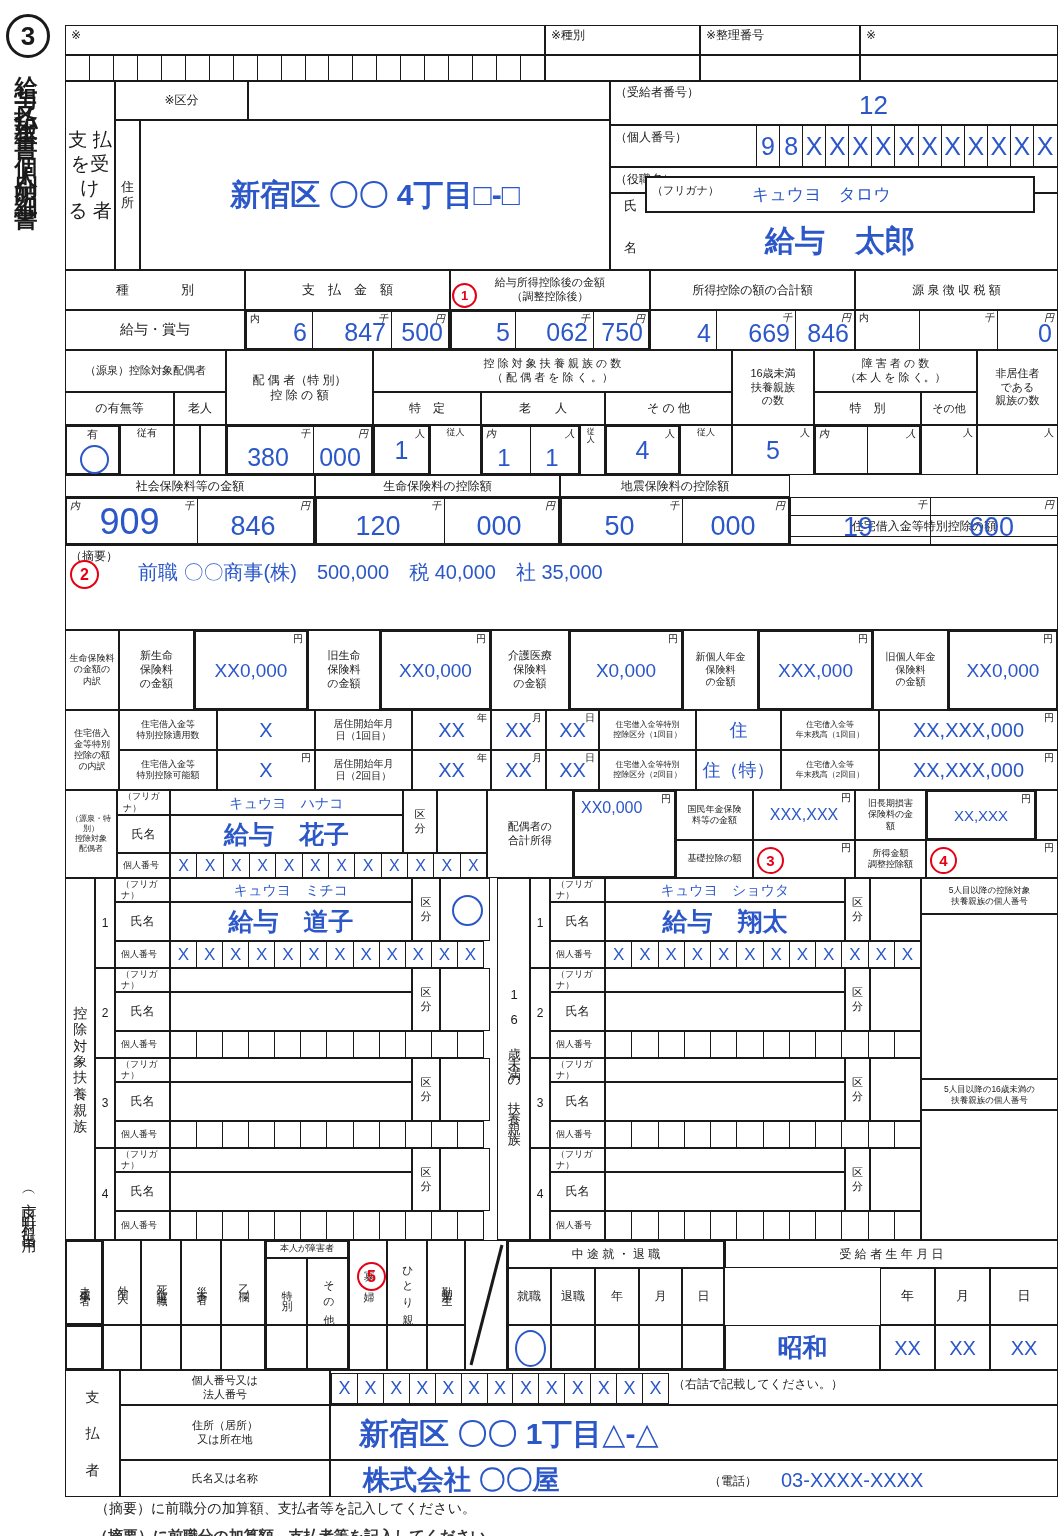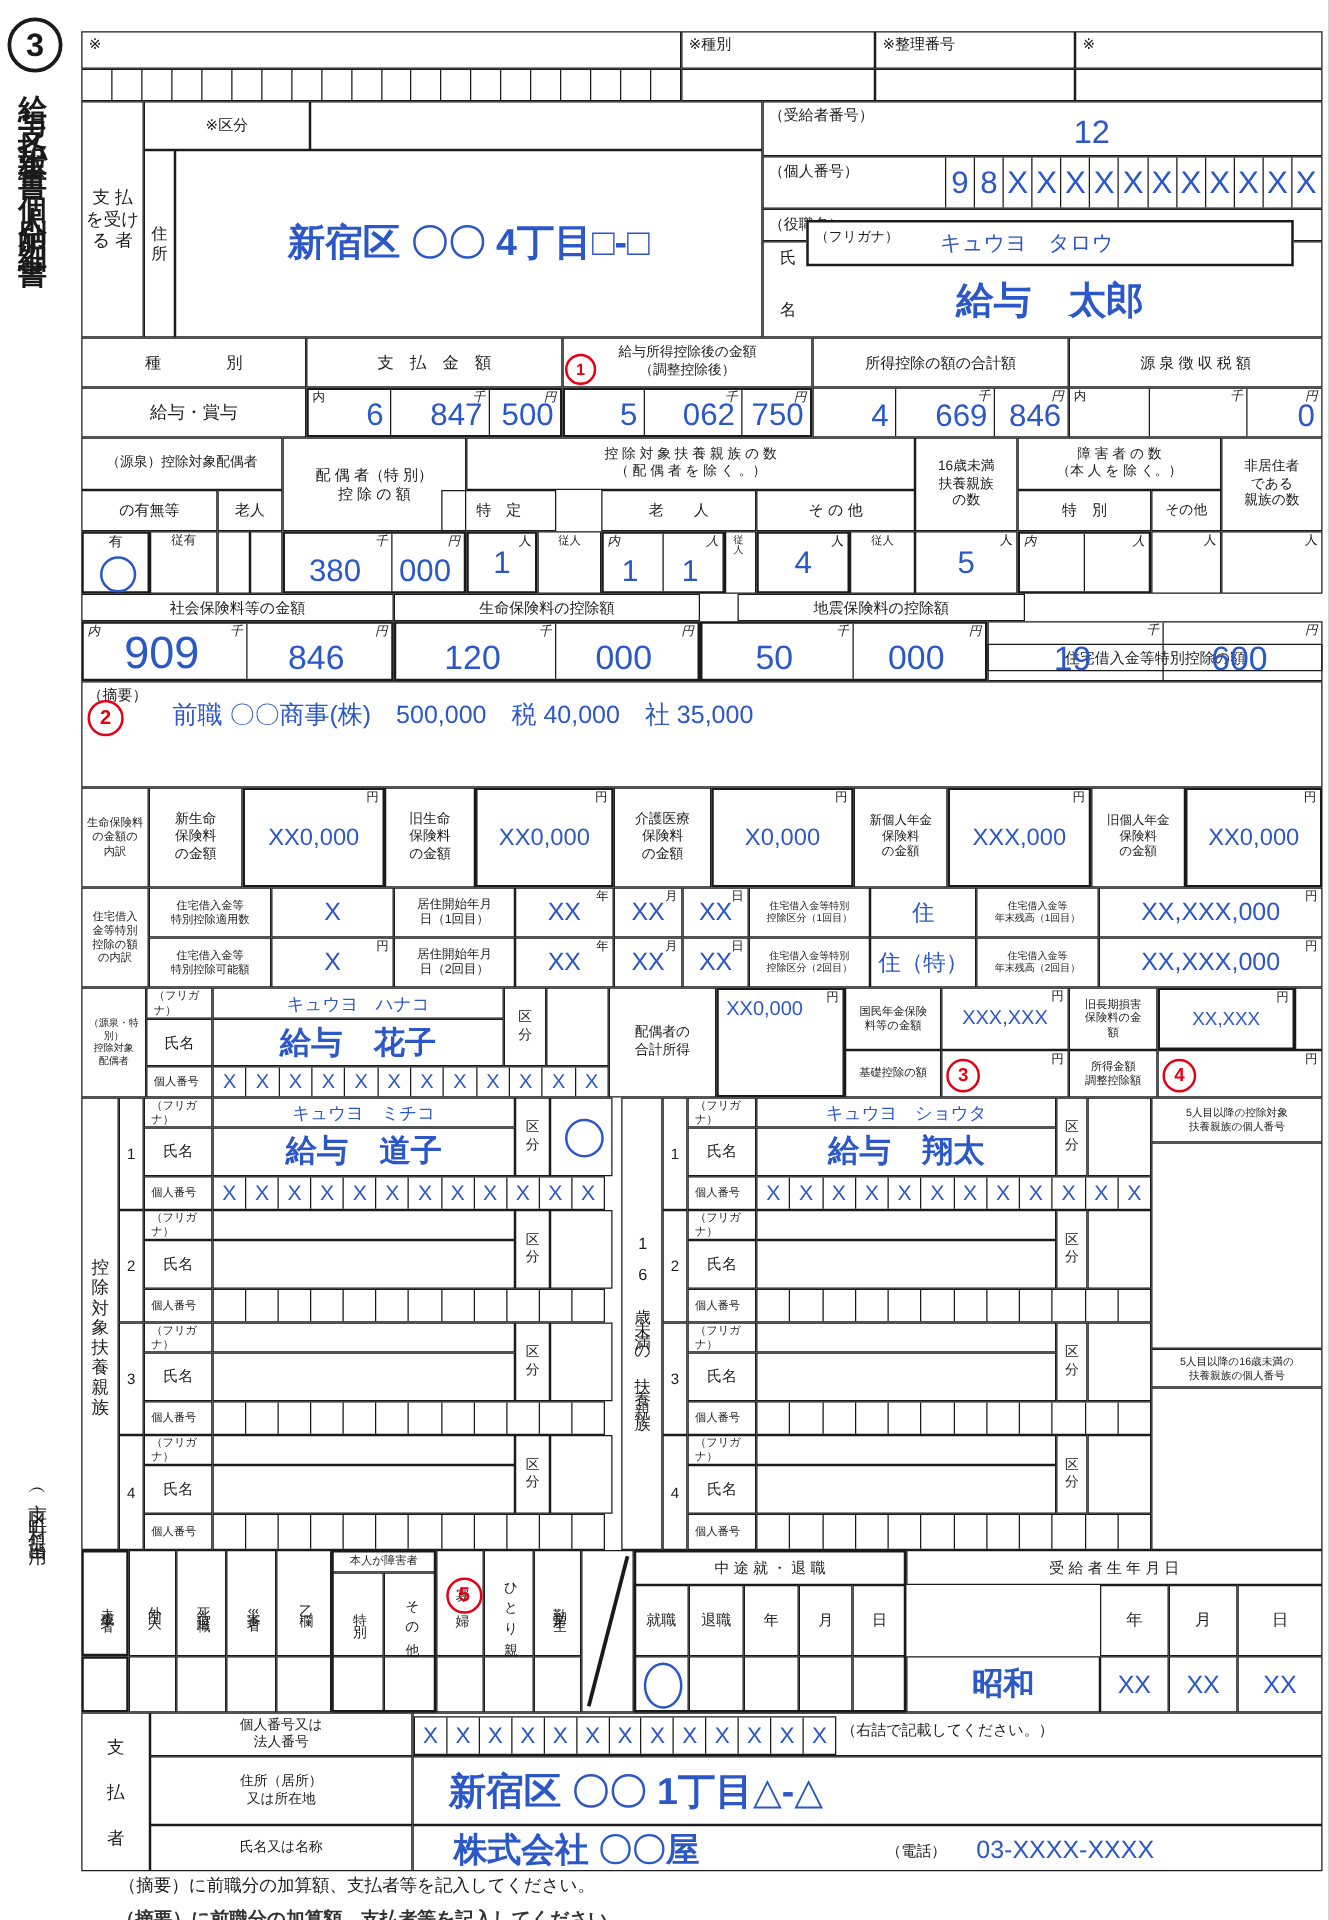--- a/index.html
+++ b/index.html
@@ -68,21 +68,21 @@
       <span></span>
       <span></span>
       <span></span>
       <span></span>
       <span></span>
     </div>
   <div class="c" style="left:545px;top:55px;width:155px;height:26px;"></div>
   <div class="c" style="left:700px;top:55px;width:160px;height:26px;"></div>
   <div class="c" style="left:860px;top:55px;width:198px;height:26px;"></div>
 
-  <div class="c lb" style="left:65px;top:81px;width:50px;height:189px;font-size:14px;">支 払
+  <div class="c lb" style="left:65px;top:81px;width:50px;height:189px;font-size:19px;">支 払
 を受け
 る 者</div>
   <div class="c lb" style="left:115px;top:81px;width:133px;height:39px;">※区分</div>
   <div class="c" style="left:248px;top:81px;width:362px;height:39px;"></div>
   <div class="c lb" style="left:115px;top:120px;width:25px;height:150px;font-size:13px;">住
 所</div>
   <div class="c" style="left:140px;top:120px;width:470px;height:150px;">
     <span class="cv" style="font-size:30px;font-weight:bold;">新宿区 〇〇 4丁目□-□</span>
   </div>
   <div class="c" style="left:610px;top:81px;width:448px;height:44px;">
@@ -183,21 +183,21 @@
       </span>
   </div>
 
   <div class="c lb" style="left:65px;top:350px;width:161px;height:42px;font-size:11px;">（源泉）控除対象配偶者</div>
   <div class="c lb" style="left:65px;top:392px;width:109px;height:33px;">の有無等</div>
   <div class="c lb" style="left:174px;top:392px;width:52px;height:33px;">老人</div>
   <div class="c lb" style="left:226px;top:350px;width:147px;height:75px;font-size:12px;">配 偶 者（特 別）
 控 除 の 額</div>
   <div class="c lb" style="left:373px;top:350px;width:359px;height:42px;font-size:11px;">控 除 対 象 扶 養 親 族 の 数
 （ 配 偶 者 を 除 く 。）</div>
-  <div class="c lb" style="left:353px;top:392px;width:92px;height:33px;">特　定</div>
+  <div class="c lb" style="left:373px;top:392px;width:108px;height:33px;">特　定</div>
   <div class="c lb" style="left:481px;top:392px;width:124px;height:33px;">老　　人</div>
   <div class="c lb" style="left:605px;top:392px;width:127px;height:33px;">そ の 他</div>
   <div class="c lb" style="left:732px;top:350px;width:82px;height:75px;font-size:11px;">16歳未満
 扶養親族
 の数</div>
   <div class="c lb" style="left:814px;top:350px;width:163px;height:42px;font-size:11px;">障 害 者 の 数
 （本 人 を 除 く。）</div>
   <div class="c lb" style="left:814px;top:392px;width:107px;height:33px;">特　別</div>
   <div class="c lb" style="left:921px;top:392px;width:56px;height:33px;font-size:11px;">その他</div>
   <div class="c lb" style="left:977px;top:350px;width:81px;height:75px;font-size:11px;">非居住者
@@ -264,21 +264,21 @@
   </div>
   <div class="c" style="left:921px;top:425px;width:56px;height:50px;">
     <span class="u tr">人</span>
   </div>
   <div class="c" style="left:977px;top:425px;width:81px;height:50px;">
     <span class="u tr">人</span>
   </div>
 
   <div class="c lb" style="left:65px;top:475px;width:250px;height:22px;">社会保険料等の金額</div>
   <div class="c lb" style="left:315px;top:475px;width:245px;height:22px;">生命保険料の控除額</div>
-  <div class="c lb" style="left:560px;top:475px;width:230px;height:22px;margin-left:30px;">地震保険料の控除額</div>
+  <div class="c lb" style="left:560px;top:475px;width:230px;height:22px;">地震保険料の控除額</div>
   <div class="c lb" style="left:790px;top:475px;width:268px;height:22px;margin-top:40px;">住宅借入金等特別控除の額</div>
   <div class="c b a" style="left:65px;top:497px;width:250px;height:48px;">
     <span class="seg" style="flex:0 0 125px;justify-content:center;">
         <em class="u tl">内</em>
         <em class="u tr">千</em>
         <b style="font-size:36px;">909</b>
       </span>
     <span class="seg" style="flex:1;justify-content:center;">
         <em class="u tr">円</em>
         <b style="font-size:27px;">846</b>

